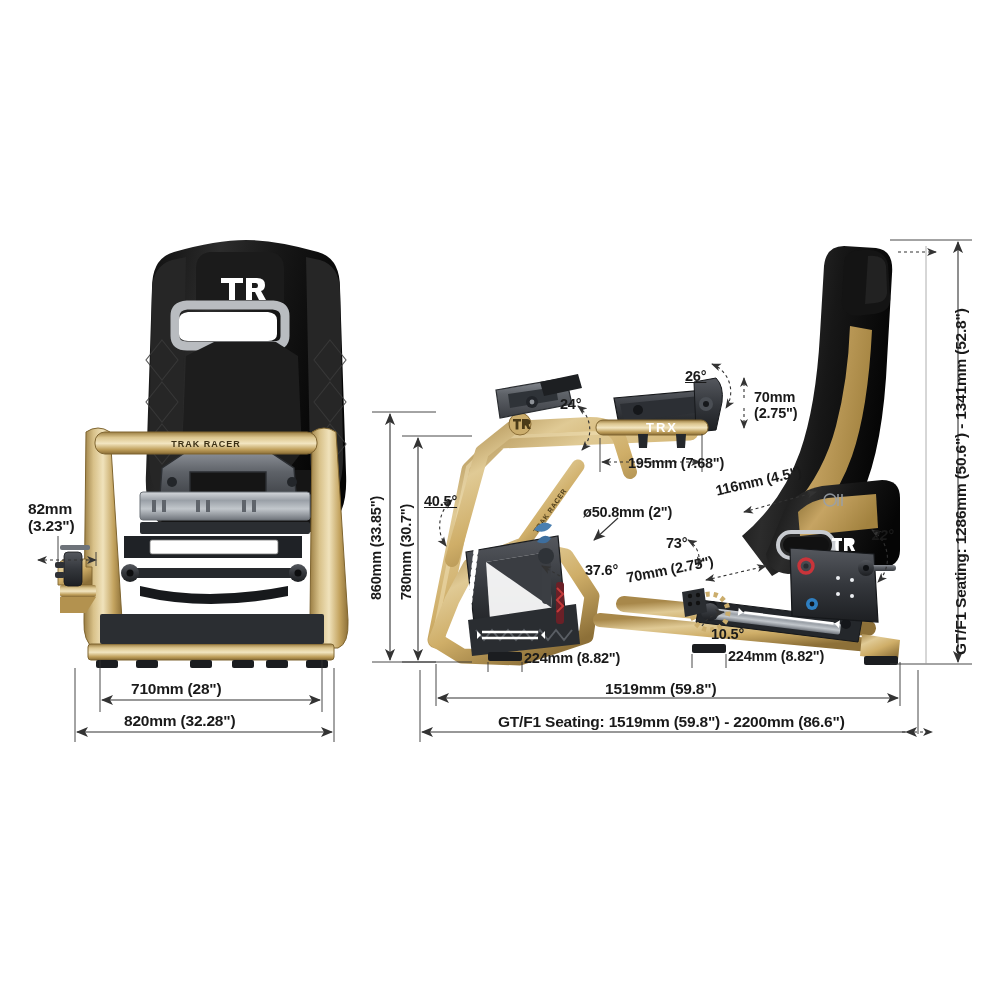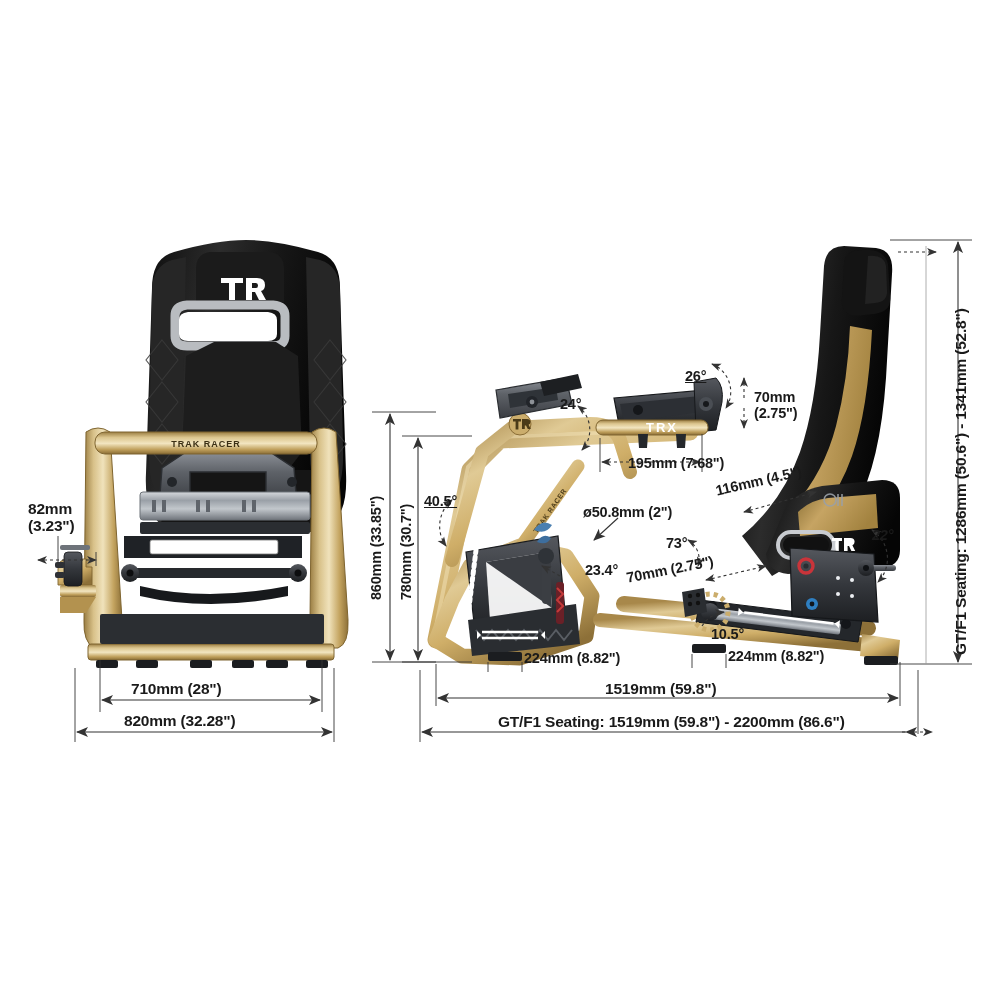--- a/index.html
+++ b/index.html
@@ -407,21 +407,21 @@
   </div>
   <div class="lbl s16" style="left:131px;top:680px;">710mm (28")</div>
   <div class="lbl s16" style="left:124px;top:712px;">820mm (32.28")</div>
 
   <div class="lbl s15 vert" style="left:368px;top:600px;">860mm (33.85")</div>
   <div class="lbl s15 vert" style="left:398px;top:600px;">780mm (30.7")</div>
 
   <div class="lbl s15" style="left:424px;top:493px;text-decoration:underline;">40.5°</div>
   <div class="lbl s15" style="left:560px;top:396px;">24°</div>
   <div class="lbl s15" style="left:685px;top:368px;text-decoration:underline;">26°</div>
-  <div class="lbl s15" style="left:585px;top:562px;">23.4°</div>
+  <div class="lbl s15" style="left:585px;top:562px;">37.6°</div>
   <div class="lbl s15" style="left:666px;top:535px;">73°</div>
   <div class="lbl s15" style="left:676px;top:626px;margin-left:35px;">10.5°</div>
   <div class="lbl s15" style="left:872px;top:527px;font-style:italic;">22°</div>
 
   <div class="lbl s15 two-line" style="left:754px;top:389px;">
     <span>70mm</span><br>
     <span>(2.75")</span>
   </div>
   <div class="lbl s15" style="left:628px;top:455px;">195mm (7.68")</div>
 

